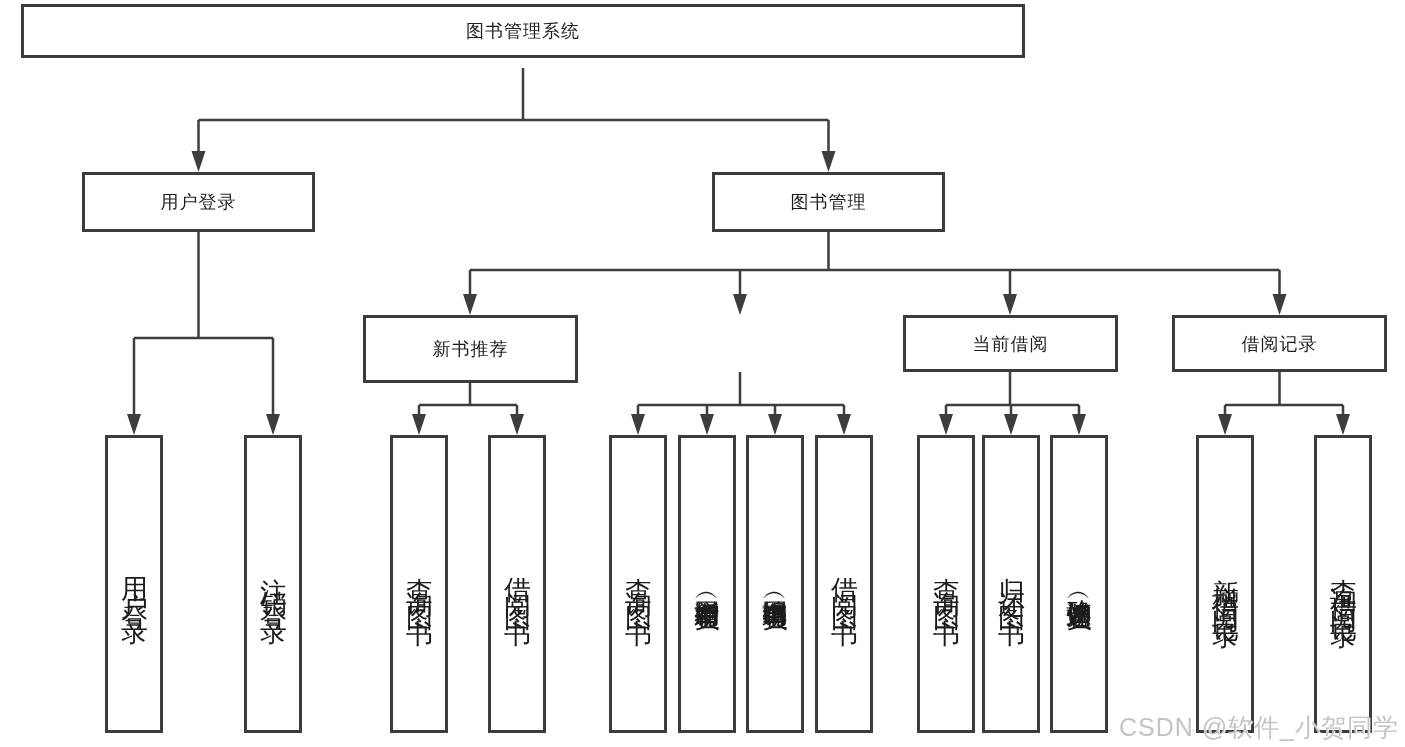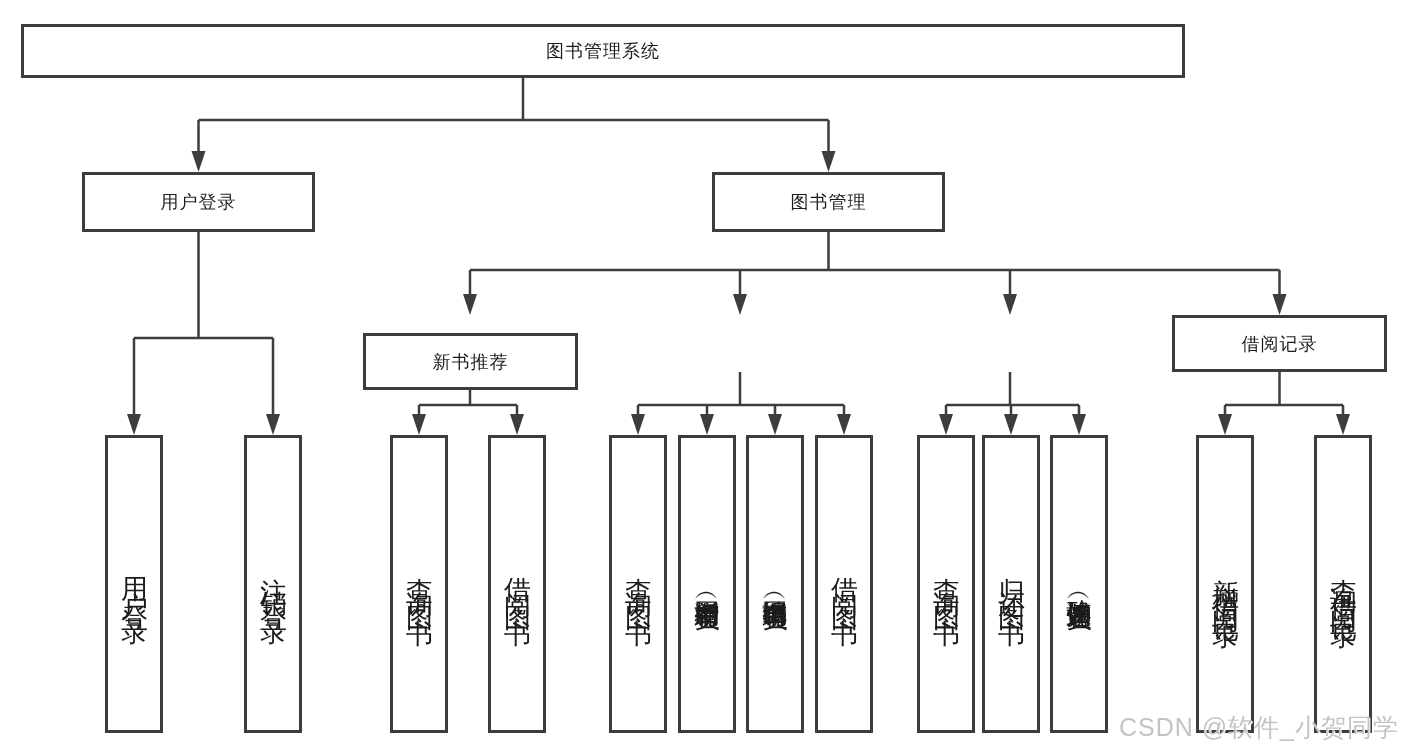--- a/index.html
+++ b/index.html
@@ -65,33 +65,36 @@
       <polygon points="775,435 768,414 782,414"></polygon>
       <polygon points="844,435 837,414 851,414"></polygon>
       <polygon points="946,435 939,414 953,414"></polygon>
       <polygon points="1011,435 1004,414 1018,414"></polygon>
       <polygon points="1079,435 1072,414 1086,414"></polygon>
       <polygon points="1225,435 1218,414 1232,414"></polygon>
       <polygon points="1343,435 1336,414 1350,414"></polygon>
     </g>
   </svg>
 
-  <div class="box h" style="left:21px;top:24px;width:1164px;height:54px">
+  <div class="box h" style="left:21px;top:4px;width:1004px;height:54px">
     <span>图书管理系统</span>
   </div>
 
   <div class="box h" style="left:82px;top:172px;width:233px;height:60px">
     <span>用户登录</span>
   </div>
   <div class="box h" style="left:712px;top:172px;width:233px;height:60px">
     <span>图书管理</span>
   </div>
 
-  <div class="box h" style="left:363px;top:333px;width:215px;height:57px">
+  <div class="box h" style="left:363px;top:315px;width:215px;height:68px">
     <span>新书推荐</span>
+  </div>
+  <div class="box h" style="left:903px;top:315px;width:215px;height:57px">
+    <span>当前借阅</span>
   </div>
   <div class="box h" style="left:1172px;top:315px;width:215px;height:57px">
     <span>借阅记录</span>
   </div>
 
   <div class="box v v4" style="left:105px;top:435px;width:58px;height:298px">
     <span>用户登录</span>
   </div>
   <div class="box v v4" style="left:244px;top:435px;width:58px;height:298px">
     <span>注销登录</span>

